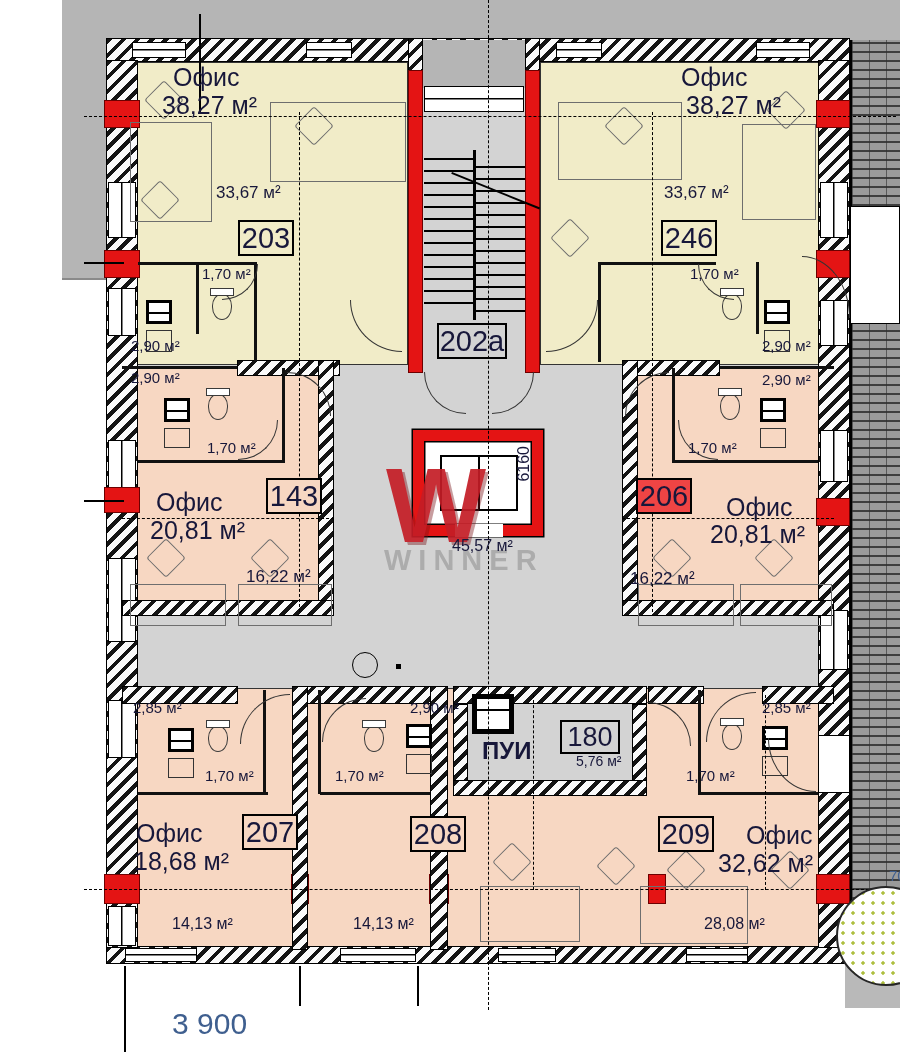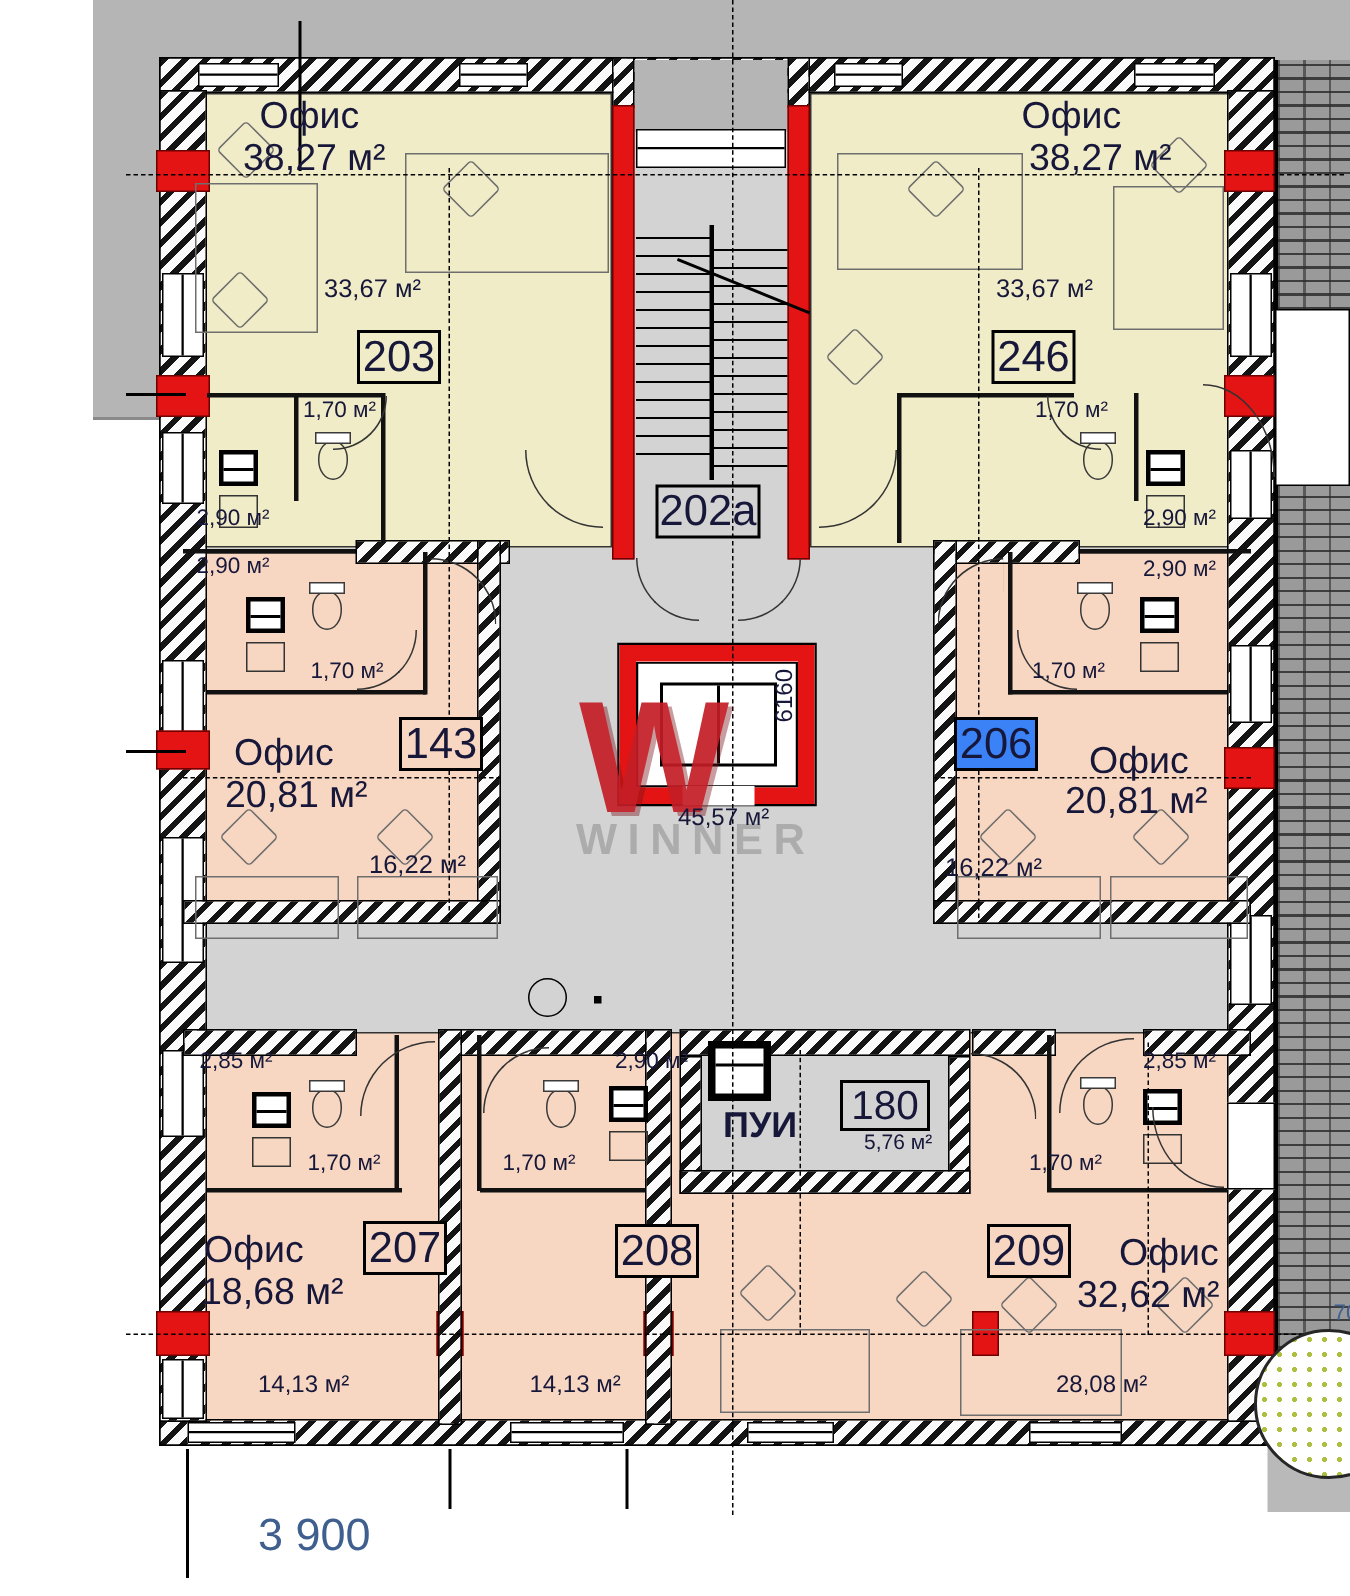--- a/index.html
+++ b/index.html
@@ -269,21 +269,21 @@
   <div class="a lbl sm" style="left:207px;top:440px;">1,70 м²</div>
   <div class="a numbox" style="left:266px;top:478px;width:56px;height:36px;background:#f7d7c2;">
       <span>143</span>
     </div>
   <div class="a lbl big" style="left:156px;top:489px;">Офис</div>
   <div class="a lbl big" style="left:150px;top:517px;">20,81 м²</div>
   <div class="a lbl mid" style="left:246px;top:568px;">16,22 м²</div>
 
   <div class="a lbl sm" style="left:762px;top:372px;">2,90 м²</div>
   <div class="a lbl sm" style="left:688px;top:440px;">1,70 м²</div>
-  <div class="a numbox" style="left:636px;top:478px;width:56px;height:36px;background:#3b82f6;text-align:center;">
+  <div class="a numbox" style="left:636px;top:478px;width:56px;height:36px;background:#ef4444;text-align:center;">
       <span>206</span>
     </div>
   <div class="a lbl big" style="left:726px;top:494px;">Офис</div>
   <div class="a lbl big" style="left:710px;top:521px;">20,81 м²</div>
   <div class="a lbl mid" style="left:630px;top:570px;">16,22 м²</div>
 
   <div class="a lbl mid" style="left:452px;top:538px;font-size:16px;">45,57 м²</div>
   <div class="a lbl" style="left:516px;top:446px;font-size:16px;writing-mode:vertical-rl;transform:rotate(180deg);">6160</div>
 
   <div class="a lbl sm" style="left:133px;top:700px;">2,85 м²</div>

